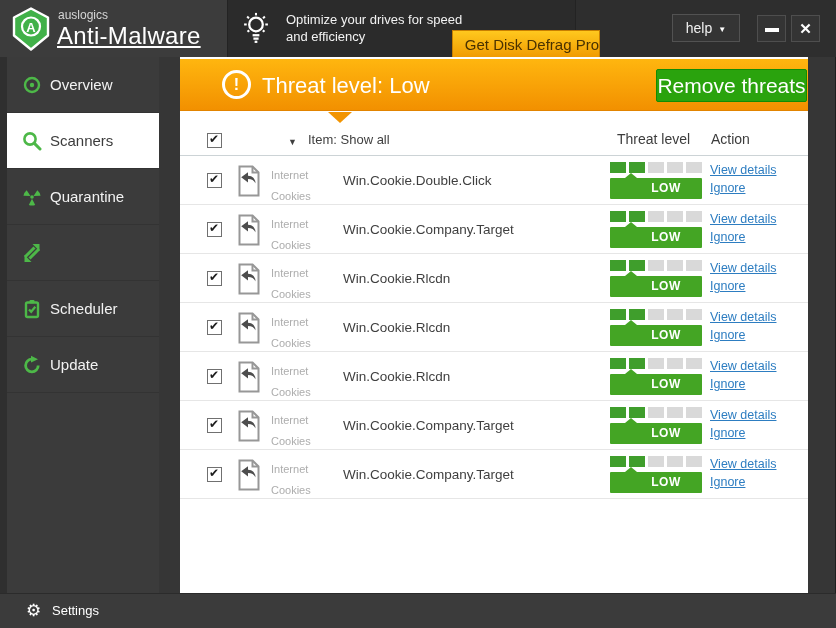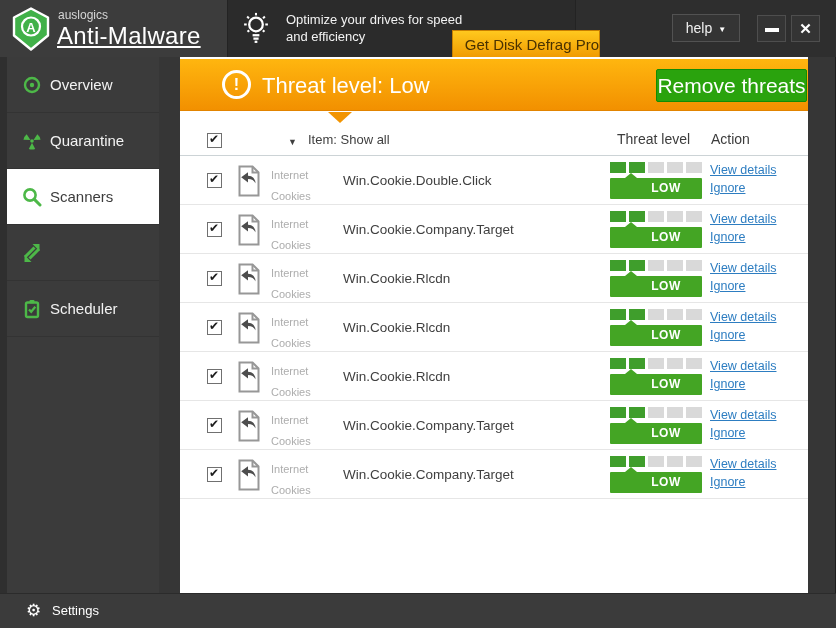--- a/index.html
+++ b/index.html
@@ -133,56 +133,63 @@
   <div class="sidebar">
 
     <div class="side-item">
       <svg class="sicon" viewBox="0 0 20 20">
         <circle cx="10" cy="10" r="7" fill="none" stroke="#4db848" stroke-width="2.4"></circle>
         <circle cx="10" cy="10" r="2.2" fill="#4db848"></circle>
       </svg>
       <span class="slabel">Overview</span>
     </div>
 
+    <div class="side-item active">
+      <svg class="sicon" viewBox="0 0 20 20">
+        <circle cx="8" cy="8" r="5.6" fill="none" stroke="#4db848" stroke-width="2.6"></circle>
+        <line x1="12.4" y1="12.4" x2="18" y2="18" stroke="#4db848" stroke-width="3" stroke-linecap="round"></line>
+      </svg>
+      <span class="slabel">Scanners</span>
+    </div>
+
     <div class="side-item">
       <svg class="sicon" viewBox="0 0 20 20">
         <path d="M10,8.2 L6.8,2 A9.2,9.2 0 0 1 13.2,2 Z" fill="#4db848" transform="rotate(60 10 10)"></path>
         <path d="M10,8.2 L6.8,2 A9.2,9.2 0 0 1 13.2,2 Z" fill="#4db848" transform="rotate(-60 10 10)"></path>
         <path d="M10,8.2 L6.8,2 A9.2,9.2 0 0 1 13.2,2 Z" fill="#4db848" transform="rotate(180 10 10)"></path>
         <circle cx="10" cy="10" r="1.8" fill="#4db848"></circle>
       </svg>
       <span class="slabel">Quarantine</span>
     </div>
 
-    <div class="side-item active">
-      <svg class="sicon" viewBox="0 0 20 20">
-        <circle cx="8" cy="8" r="5.6" fill="none" stroke="#4db848" stroke-width="2.6"></circle>
-        <line x1="12.4" y1="12.4" x2="18" y2="18" stroke="#4db848" stroke-width="3" stroke-linecap="round"></line>
-      </svg>
-      <span class="slabel">Scanners</span>
-    </div>
-
     <div class="side-item">
       <svg class="sicon" viewBox="0 0 20 20">
         <line x1="3" y1="14" x2="12.5" y2="4.5" stroke="#4db848" stroke-width="3"></line>
         <polygon points="10.5,1 17.5,1 17.5,8" fill="#4db848"></polygon>
         <line x1="17" y1="6" x2="7.5" y2="15.5" stroke="#4db848" stroke-width="3"></line>
         <polygon points="2.5,12 2.5,19 9.5,19" fill="#4db848"></polygon>
       </svg>
     </div>
 
     <div class="side-item">
       <svg class="sicon" viewBox="0 0 20 20">
         <rect x="4" y="3.5" width="12" height="14.5" rx="1.5" fill="none" stroke="#4db848" stroke-width="2.4"></rect>
         <rect x="7.5" y="1" width="5" height="3.2" rx="1" fill="#4db848"></rect>
         <polyline points="7,10.5 9.2,12.8 13.3,7.8" fill="none" stroke="#4db848" stroke-width="2.2"></polyline>
       </svg>
       <span class="slabel">Scheduler</span>
     </div>
 
+    <div class="side-item">
+      <svg class="sicon" viewBox="0 0 20 20">
+        <path d="M16.2,10.5 A6.3,6.3 0 1 1 10,4.2" fill="none" stroke="#4db848" stroke-width="2.8"></path>
+        <polygon points="9,0.8 16,4.2 9,7.6" fill="#4db848"></polygon>
+      </svg>
+      <span class="slabel">Update</span>
+    </div>
 
   </div>
 
   <div class="content">
 
     <div class="banner">
       <span class="warn-circle">!</span>
       <span class="banner-text">Threat level: Low</span>
       <div class="remove-btn">Remove threats</div>
     </div>

